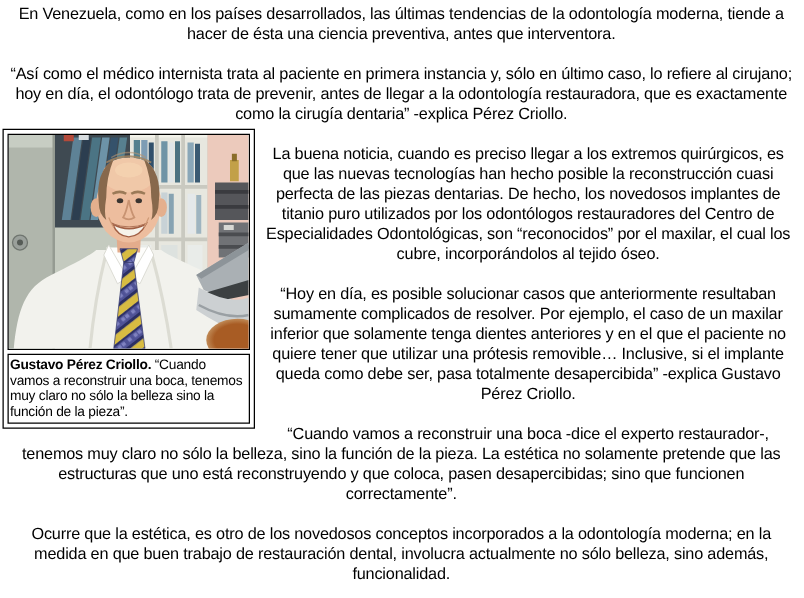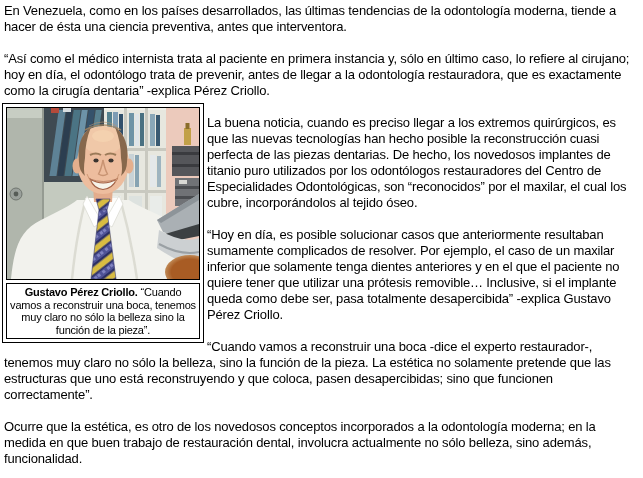--- a/index.html
+++ b/index.html
@@ -7,40 +7,39 @@
     width:643px;height:478px;overflow:hidden;
     font-family:"Liberation Sans","DejaVu Sans",sans-serif;
     font-size:13px;line-height:16px;color:#000000;
     letter-spacing:-0.15px;
   }
   .page{padding:3px 5px 0 4px;}
   .title{
     font-size:13px;line-height:16px;font-weight:bold;color:#000080;
     margin:0;padding:0;
   }
-  .para{margin:0 0 16px 0;}
+  .para{margin:0 0 16px 0;text-align:center;}
   .photo-box{
     float:left;
     width:194px;
     border:1px solid #000;
     padding:3px;
     background:#fff;
     margin:-12px 3px 3px -2px;
   }
   .photo-frame{
     border:1px solid #000;
     width:192px;height:171px;
     overflow:hidden;
   }
   .photo-frame svg{display:block;}
   .caption-box{
     border:1px solid #000;
     margin-top:3px;
     padding:2px 1px;
-    text-align:center;
     font-size:11px;line-height:12.5px;
     letter-spacing:-0.2px;
   }
   .caption-box b{font-weight:bold;}
   .clear{clear:both;}
 </style>
 </head>
 <body>
 
 <div class="page">

